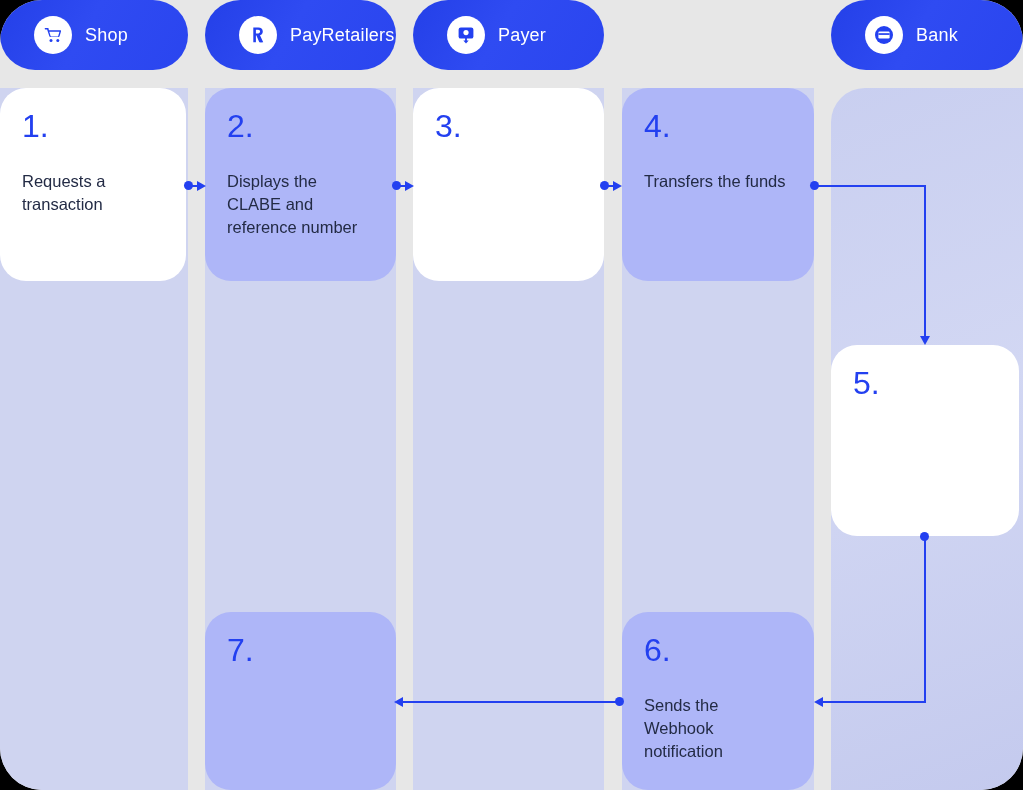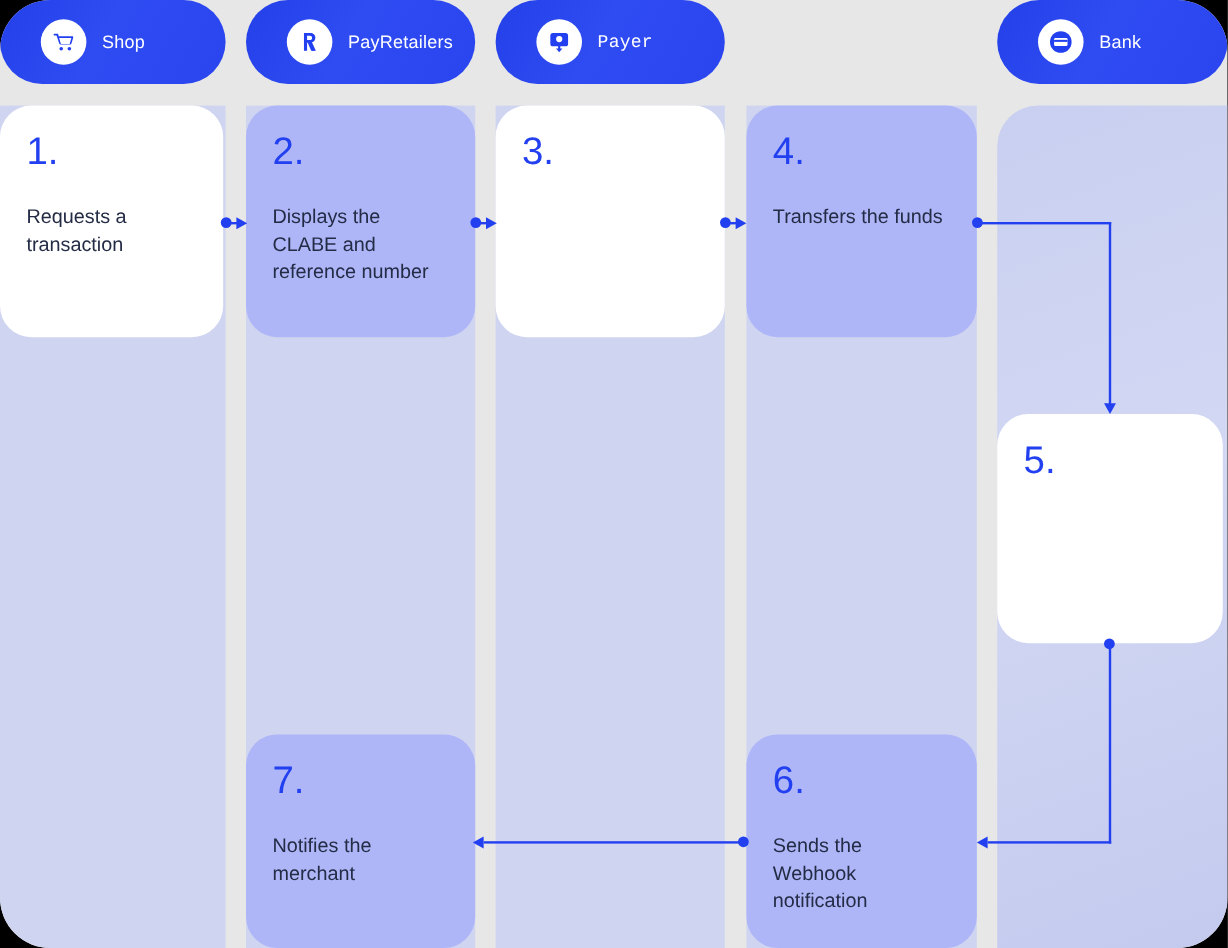--- a/index.html
+++ b/index.html
@@ -47,21 +47,21 @@
     width: 38px; height: 38px;
     border-radius: 50%;
     background: #ffffff;
     display: flex;
     align-items: center;
     justify-content: center;
     flex: 0 0 auto;
   }
   .pill-icon svg { display: block; }
   .pill-label {
-    font-size: 15px;
+    font-size: 18px;
     letter-spacing: .2px;
     white-space: nowrap;
   }
 
   
   .card {
     position: absolute;
     border-radius: 26px;
     padding: 22px 22px 18px 22px;
   }
@@ -144,21 +144,21 @@
   <div class="pill" style="left:205px; width:191px;gap:13px;">
     <span class="pill-icon">
       <svg width="24" height="24" viewBox="0 0 24 24" fill="none">
         <path d="M7.3 4.4h5.1c2.6 0 4.4 1.6 4.4 4.0 0 1.9-1.1 3.3-2.8 3.8l3.2 7.0h-3.1l-2.9-6.6h-1.3v6.6H7.3V4.4Zm2.6 2.4v3.6h2.2c1.2 0 2-.7 2-1.8s-.8-1.8-2-1.8H9.9Z" fill="#2340f0"></path>
         <path d="M12.1 12.2 16.4 19.2h-3.1l-3.0-6.9 1.8-.1Z" fill="#2340f0"></path>
       </svg>
     </span>
     <span class="pill-label">PayRetailers</span>
   </div>
 
-  <div class="pill" style="left:413px; width:191px;font-family:Liberation Mono, monospace;">
+  <div class="pill" style="left:413px; width:191px;">
     <span class="pill-icon">
       <svg width="24" height="24" viewBox="0 0 24 24" fill="#2340f0">
         <rect x="4.6" y="4.6" width="14.8" height="11.0" rx="2.2"></rect>
         <circle cx="12" cy="9.6" r="2.6" fill="#ffffff"></circle>
         <rect x="11.1" y="14.4" width="1.8" height="4.2"></rect>
         <path d="M12 20.6 9.3 17.4h5.4L12 20.6Z"></path>
       </svg>
     </span>
     <span class="pill-label">Payer</span>
   </div>
@@ -198,21 +198,20 @@
     <div class="card-num">5.</div>
   </div>
 
   <div class="card tint" style="left:622px; top:612px; width:192px; height:178px; border-bottom-left-radius:26px; border-bottom-right-radius:26px;">
     <div class="card-num">6.</div>
     <div class="card-text">Sends the Webhook notification</div>
   </div>
 
   <div class="card tint" style="left:205px; top:612px; width:191px; height:178px; border-bottom-left-radius:26px; border-bottom-right-radius:26px;">
     <div class="card-num">7.</div>
-    <div class="card-text">Notifies the merchant</div>
   </div>
 
   <div class="conn">
     <div class="dot" style="left:184px; top:181px;"></div>
     <div class="hline" style="left:188px; top:185px; width:10px;"></div>
     <div class="arrow-r" style="left:197px; top:181px;"></div>
   </div>
 
   <div class="conn">
     <div class="dot" style="left:392px; top:181px;"></div>

